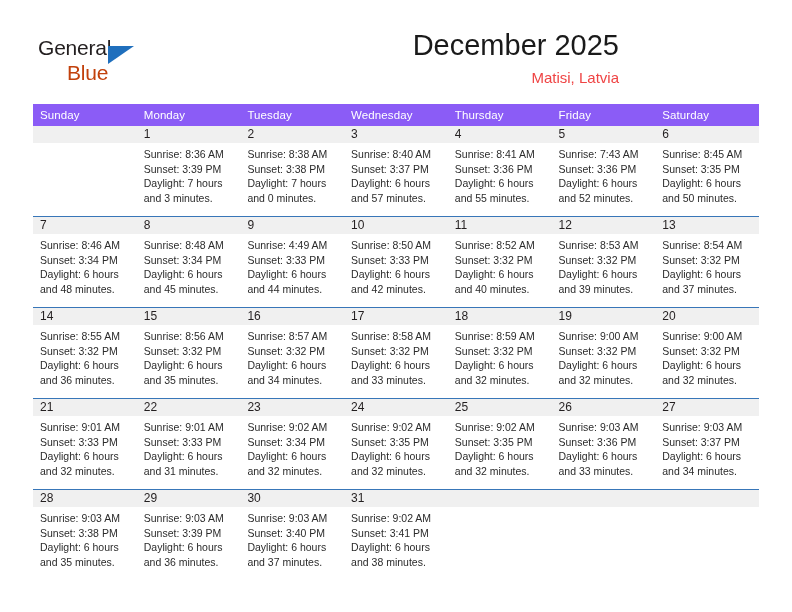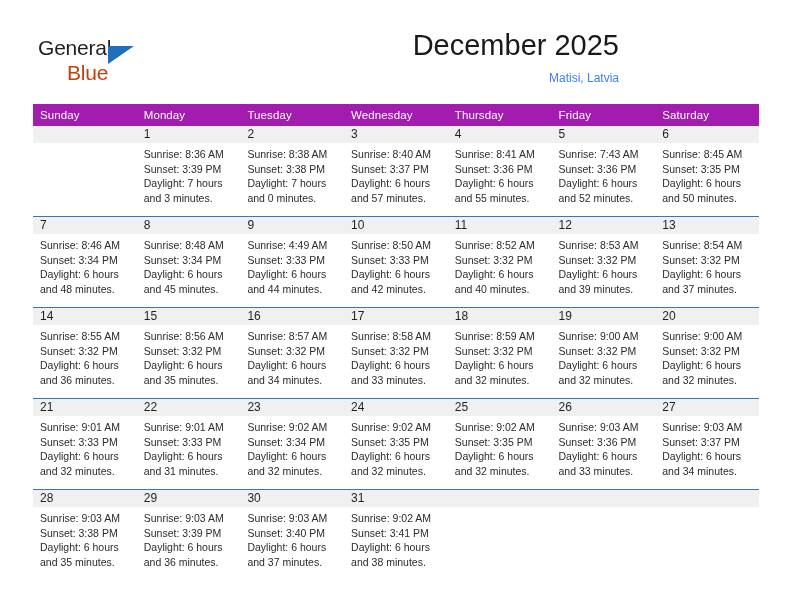--- a/index.html
+++ b/index.html
@@ -71,38 +71,38 @@
     margin-left: 21px;
   }
   .cal-title {
     font-size: 29px;
     font-weight: normal;
     color: #1a1a1a;
     line-height: 34px;
     white-space: nowrap;
   }
   .cal-subtitle {
-    font-size: 12px;
-    color: #3b82f6;
+    font-size: 15px;
+    color: #ef4444;
     line-height: 20px;
     margin-top: 6px;
     white-space: nowrap;
   }
 
   
   .cal {
     position: absolute;
     left: 33px;
     top: 104px;
     width: 726px;
     border-collapse: collapse;
     table-layout: fixed;
   }
   .cal th {
-    background: #a21caf;
+    background: #8b5cf6;
     color: #ffffff;
     font-size: 11.5px;
     font-weight: normal;
     text-align: left;
     padding: 5px 0 5px 7px;
     height: 12px;
     letter-spacing: 0.1px;
   }
   .cal td {
     vertical-align: top;

